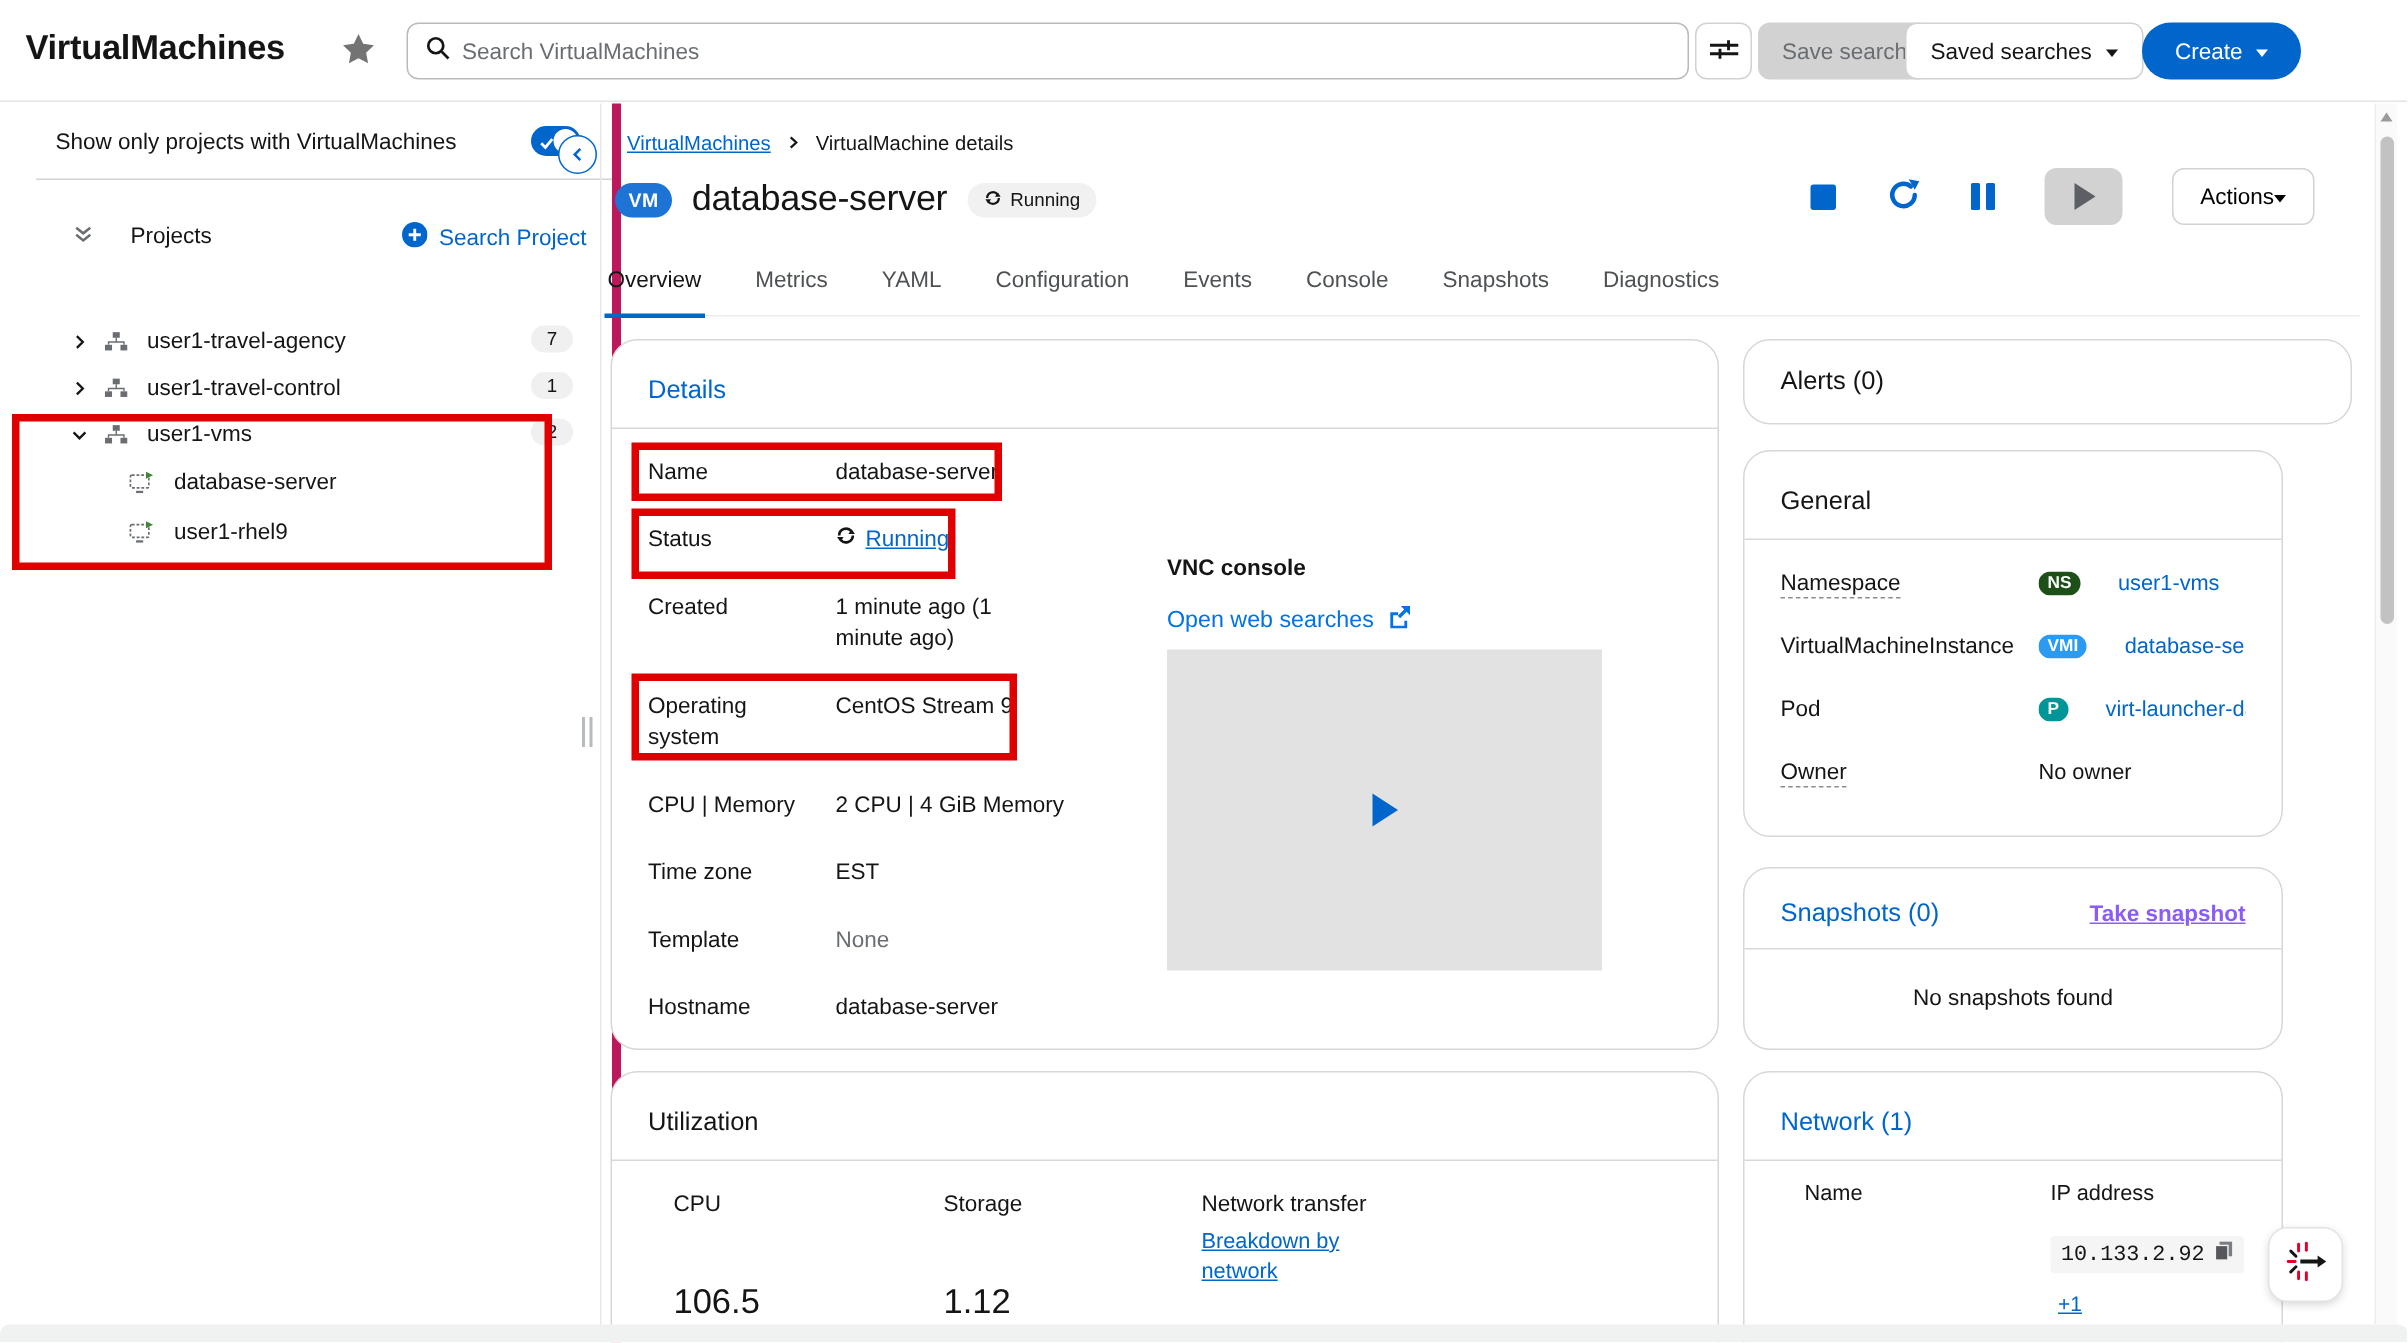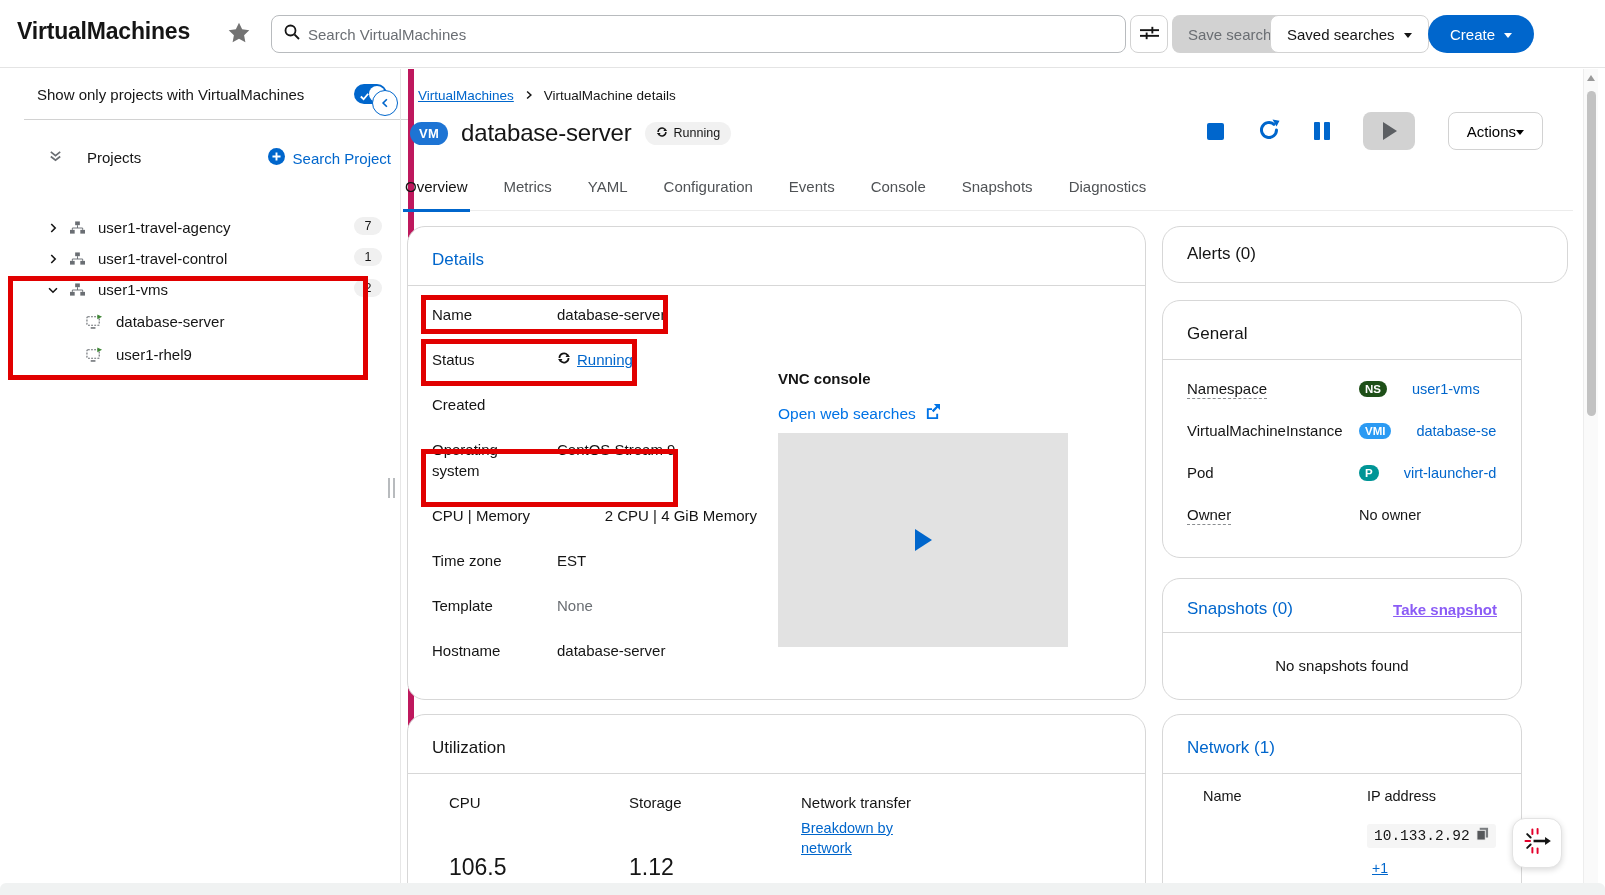--- a/index.html
+++ b/index.html
@@ -423,28 +423,29 @@
                 <path d="M2.8 8a5.2 5.2 0 0 1 9.3-3.2" fill="none" stroke="#151515" stroke-width="2"></path>
                 <polygon points="1.2,9.2 6.2,9.2 3.7,12.8" fill="#151515"></polygon>
                 <polygon points="14.8,6.8 9.8,6.8 12.3,3.2" fill="#151515"></polygon>
               </svg>
           </span>
           <a>Running</a>
         </div>
       </div>
       <div class="d-row">
         <div class="d-label">Created</div>
+        <div class="d-value">1 minute ago (1 minute ago)</div>
       </div>
       <div class="d-row">
         <div class="d-label">Operating system</div>
         <div class="d-value">CentOS Stream 9</div>
       </div>
       <div class="d-row">
         <div class="d-label">CPU | Memory</div>
-        <div class="d-value" style="width:200px;text-align:right;">2 CPU | 4 GiB Memory</div>
+        <div class="d-value" style="width:200px;">2 CPU | 4 GiB Memory</div>
       </div>
       <div class="d-row">
         <div class="d-label">Time zone</div>
         <div class="d-value">EST</div>
       </div>
       <div class="d-row">
         <div class="d-label">Template</div>
         <div class="d-value muted">None</div>
       </div>
       <div class="d-row">

